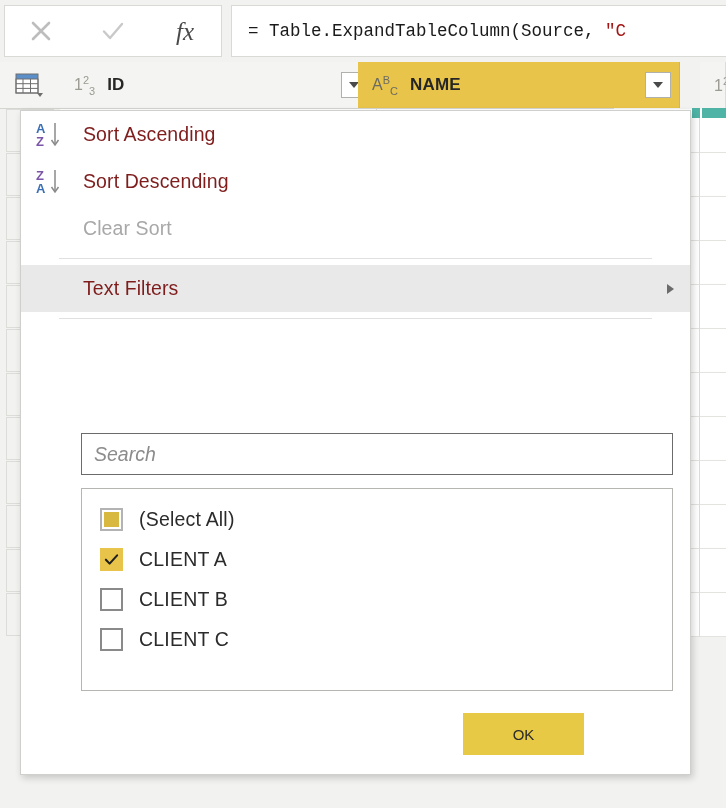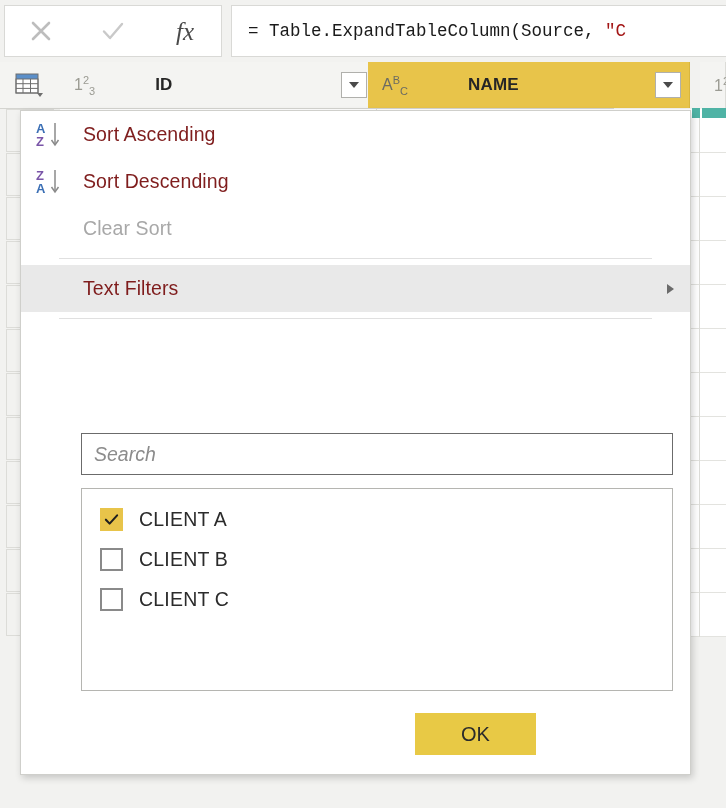--- a/index.html
+++ b/index.html
@@ -104,21 +104,21 @@
   .hdr-cell {
     position: absolute;
     top: 0; height: 46px;
     display: flex;
     align-items: center;
     box-sizing: border-box;
     border-right: 1px solid #dcdcd8;
   }
   .hdr-id { left: 60px; width: 316px; background: #f4f4f2; }
   .hdr-name {
-    left: 368px; width: 322px;
+    left: 358px; width: 322px;
     background: #e8c44a;
     border-right: 1px solid #d9b63e;
   }
   .hdr-third { left: 700px; width: 26px; background: #f4f4f2; }
   .type-icon {
     font-size: 16px;
     color: #9b9b93;
     margin-left: 14px;
     margin-right: 12px;
     white-space: nowrap;
@@ -126,21 +126,20 @@
     font-family: "Liberation Sans", sans-serif;
   }
   .type-icon sup { font-size: 11px; vertical-align: super; }
   .type-icon sub { font-size: 11px; vertical-align: sub; }
   .type-icon-dark { color: #6b6b63; }
   .hdr-label {
     font-size: 17px;
     font-weight: bold;
     color: #262626;
     letter-spacing: 0.2px;
-    margin-left: 48px;
   }
   .hdr-dropdown {
     position: absolute;
     right: 8px; top: 10px;
     width: 26px; height: 26px;
     background: #ffffff;
     border: 1px solid #b0b0ac;
     box-sizing: border-box;
     display: flex;
     align-items: center;
@@ -346,22 +345,23 @@
     width: 669px; height: 46px;
   }
   .btn {
     position: absolute;
     height: 42px;
     display: flex;
     align-items: center;
     justify-content: center;
     box-sizing: border-box;
     cursor: default;
-    font-size: 20px;
+    font-size: 15px;
     color: #2b2b2b;
+    margin-left: 48px;
   }
   .btn-ok {
     left: 394px; width: 121px;
     background: #e8c945;
     border: none;
   }
   .btn-cancel {
     left: 530px; width: 122px;
     background: #ffffff;
     border: 1px solid #6b6b6b;
@@ -527,20 +527,24 @@
         </div>
 
     </div>
 
     <div class="search-box">
       <span class="search-placeholder">Search</span>
     </div>
 
     <div class="list-box">
 
+      <div class="list-item">
+        <span class="cb cb-indeterminate"></span>
+        <span class="list-label">(Select All)</span>
+      </div>
 
       <div class="list-item">
         <span class="cb cb-checked">
           <svg class="cb-check-mark" viewBox="0 0 16 16">
             <path d="M2 8.2 L6 12.4 L14 3.6" stroke="#1f1f1f" stroke-width="2.2" fill="none" stroke-linecap="round" stroke-linejoin="round"></path>
           </svg>
         </span>
         <span class="list-label">CLIENT A</span>
       </div>
 

